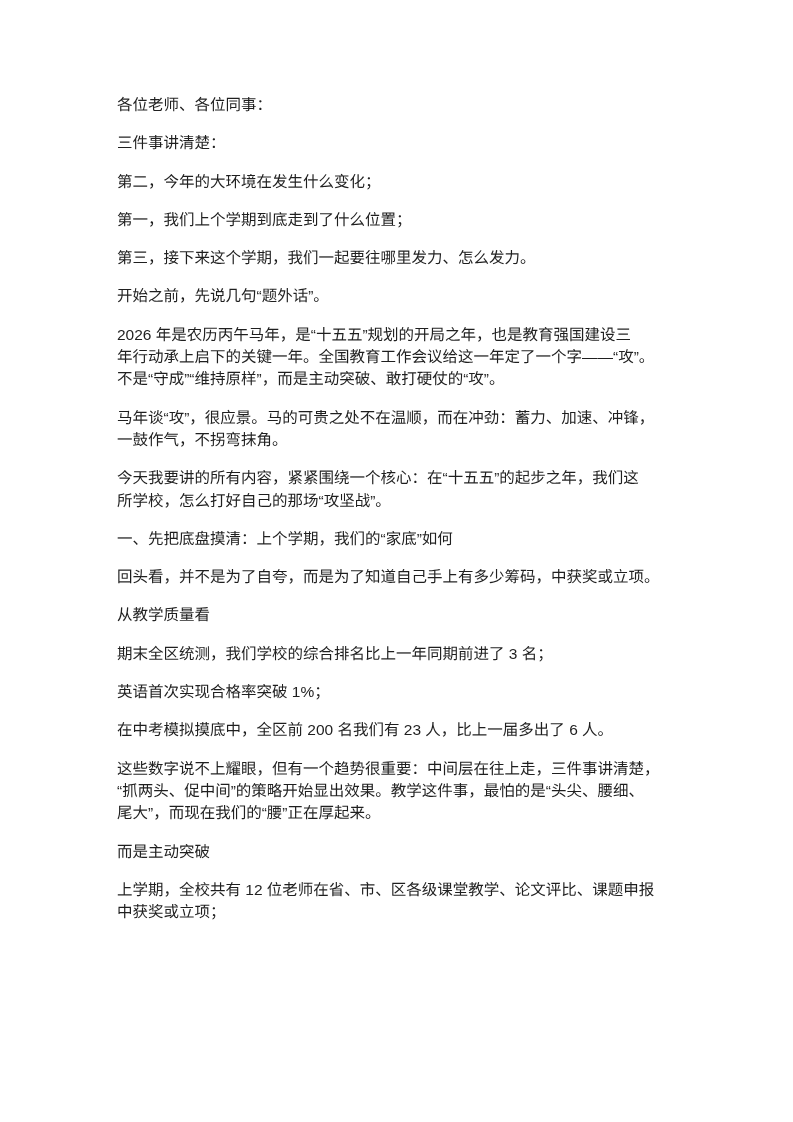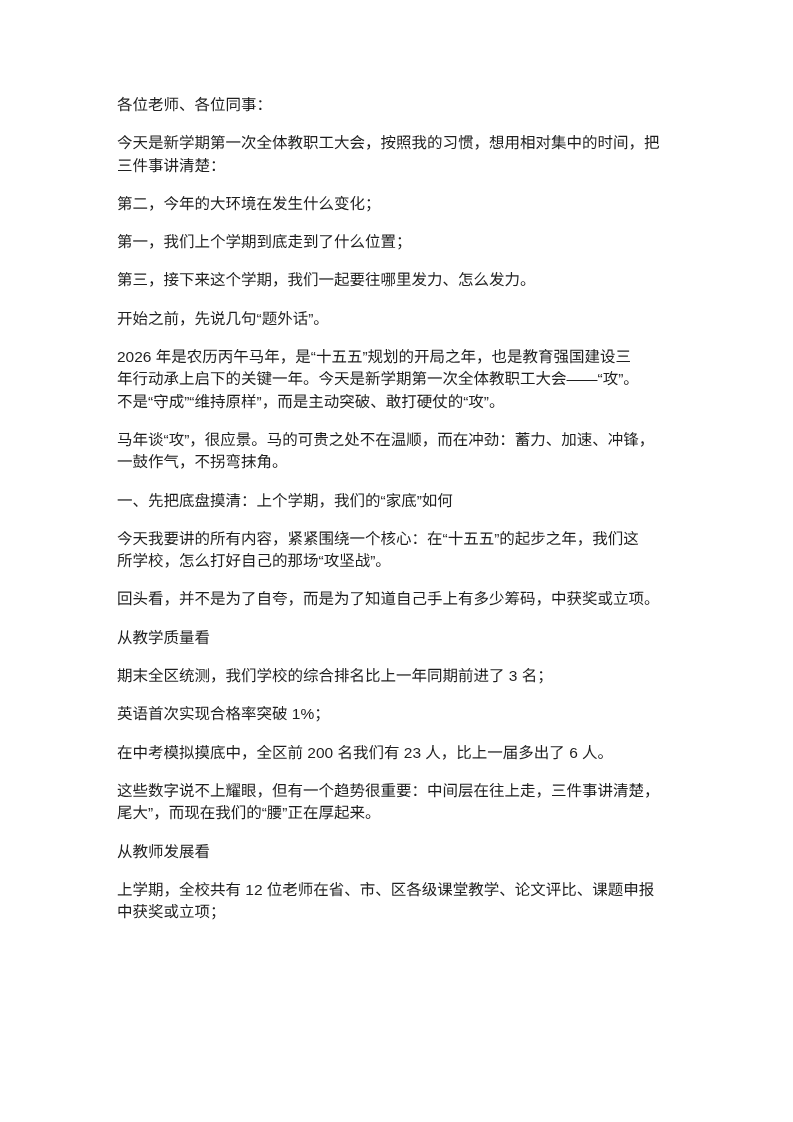--- a/index.html
+++ b/index.html
@@ -39,21 +39,20 @@
 <body>
 
 <div class="page">
   <div class="content">
 
     <p class="para">
       <span class="line">各位老师、各位同事：</span>
     </p>
 
     <p class="para">
-      <span class="line">今天是新学期第一次全体教职工大会，按照我的习惯，想用相对集中的时间，把</span>
       <span class="line">三件事讲清楚：</span>
     </p>
 
     <p class="para">
       <span class="line">第二，今年的大环境在发生什么变化；</span>
     </p>
 
     <p class="para">
       <span class="line">第一，我们上个学期到底走到了什么位置；</span>
     </p>
@@ -61,36 +60,36 @@
     <p class="para">
       <span class="line">第三，接下来这个学期，我们一起要往哪里发力、怎么发力。</span>
     </p>
 
     <p class="para">
       <span class="line">开始之前，先说几句“题外话”。</span>
     </p>
 
     <p class="para">
       <span class="line">2026 年是农历丙午马年，是“十五五”规划的开局之年，也是教育强国建设三</span>
-      <span class="line">年行动承上启下的关键一年。今天是新学期第一次全体教职工大会——“攻”。</span>
+      <span class="line">年行动承上启下的关键一年。全国教育工作会议给这一年定了一个字——“攻”。</span>
       <span class="line">不是“守成”“维持原样”，而是主动突破、敢打硬仗的“攻”。</span>
     </p>
 
     <p class="para">
       <span class="line">马年谈“攻”，很应景。马的可贵之处不在温顺，而在冲劲：蓄力、加速、冲锋，</span>
       <span class="line">一鼓作气，不拐弯抹角。</span>
     </p>
 
     <p class="para">
-      <span class="line">一、先把底盘摸清：上个学期，我们的“家底”如何</span>
+      <span class="line">今天我要讲的所有内容，紧紧围绕一个核心：在“十五五”的起步之年，我们这</span>
+      <span class="line">所学校，怎么打好自己的那场“攻坚战”。</span>
     </p>
 
     <p class="para">
-      <span class="line">今天我要讲的所有内容，紧紧围绕一个核心：在“十五五”的起步之年，我们这</span>
-      <span class="line">所学校，怎么打好自己的那场“攻坚战”。</span>
+      <span class="line">一、先把底盘摸清：上个学期，我们的“家底”如何</span>
     </p>
 
     <p class="para">
       <span class="line">回头看，并不是为了自夸，而是为了知道自己手上有多少筹码，中获奖或立项。</span>
     </p>
 
     <p class="para">
       <span class="line">从教学质量看</span>
     </p>
 
@@ -102,25 +101,26 @@
     <p class="para">
       <span class="line">英语首次实现合格率突破 1%；</span>
     </p>
 
     <p class="para">
       <span class="line">在中考模拟摸底中，全区前 200 名我们有 23 人，比上一届多出了 6 人。</span>
     </p>
 
     <p class="para">
       <span class="line">这些数字说不上耀眼，但有一个趋势很重要：中间层在往上走，三件事讲清楚，</span>
+      <span class="line">“抓两头、促中间”的策略开始显出效果。教学这件事，最怕的是“头尖、腰细、</span>
       <span class="line">尾大”，而现在我们的“腰”正在厚起来。</span>
     </p>
 
     <p class="para">
-      <span class="line">从教师发展看</span>
+      <span class="line">而是主动突破</span>
     </p>
 
     <p class="para">
       <span class="line">上学期，全校共有 12 位老师在省、市、区各级课堂教学、论文评比、课题申报</span>
       <span class="line">中获奖或立项；</span>
     </p>
 
   </div>
 </div>
 

